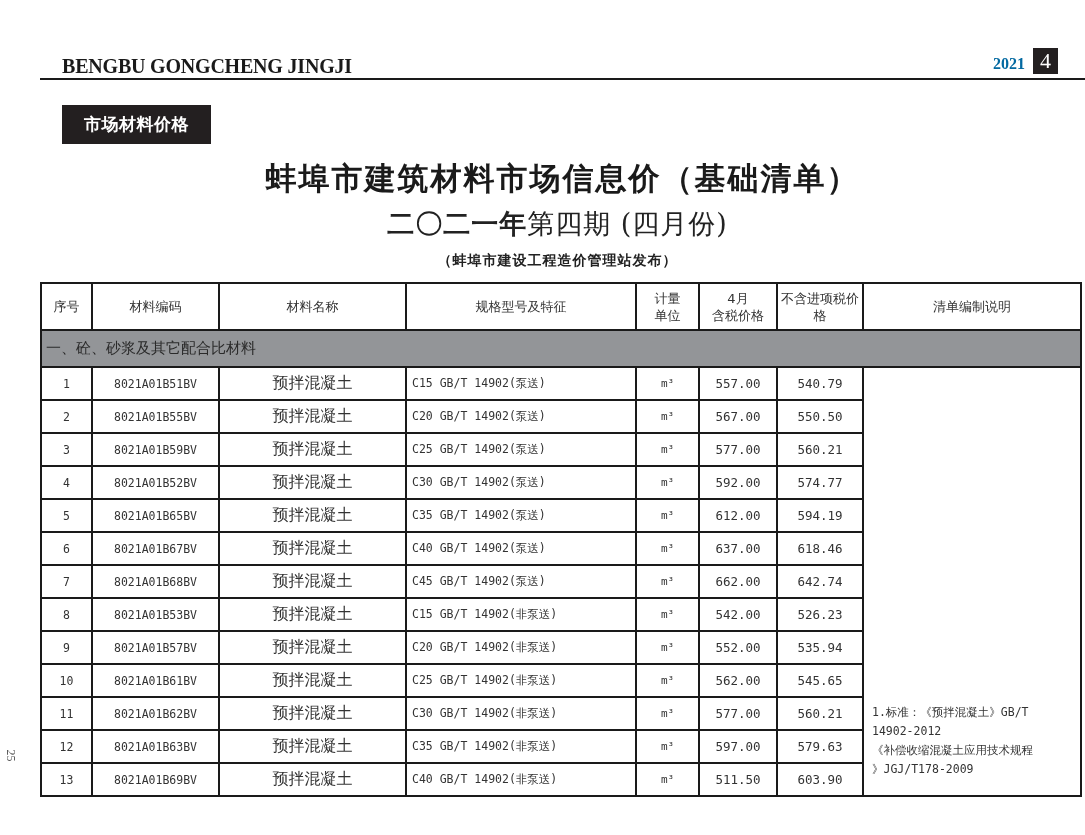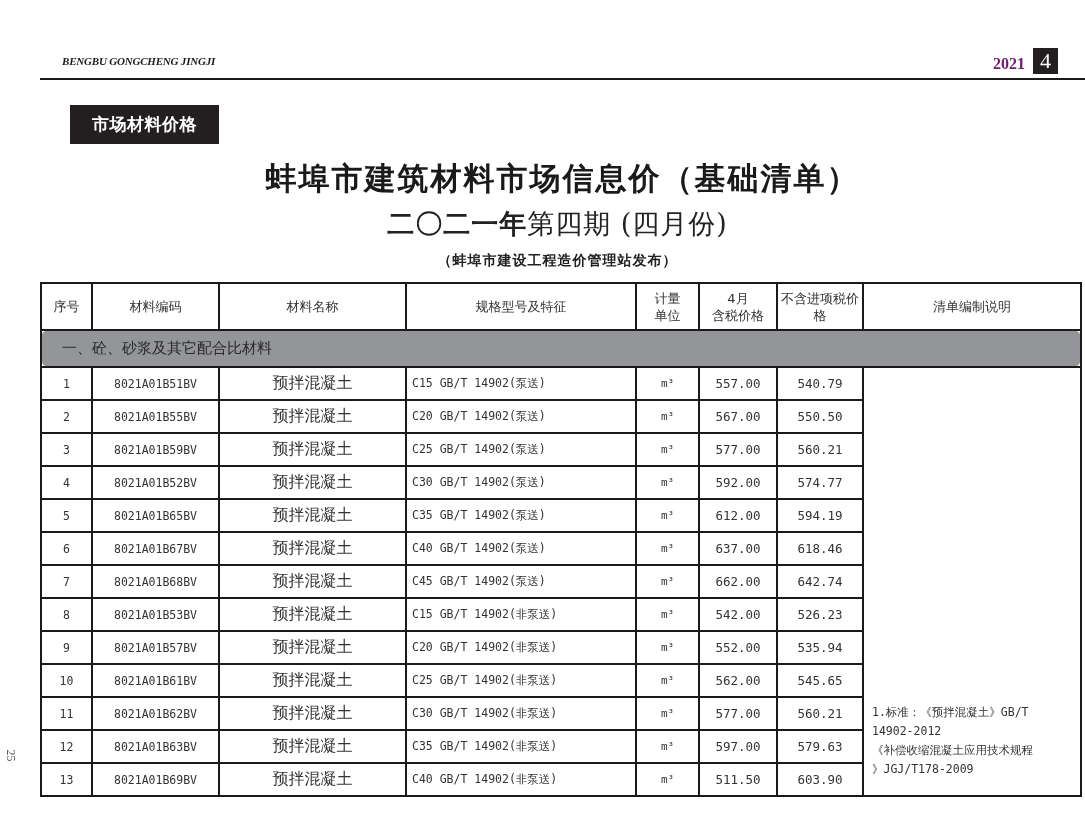--- a/index.html
+++ b/index.html
@@ -1,43 +1,43 @@
 <!DOCTYPE html>
 <html><head>
 <meta charset="utf-8">
 <style>
   html, body { margin: 0; padding: 0; background: #ffffff; }
   body { width: 1085px; height: 835px; position: relative; overflow: hidden;
          font-family: "DejaVu Serif", "Liberation Serif", serif; color: #222; }
   .running-head { position: absolute; left: 62px; top: 55px; font-family: "Liberation Serif", serif;
-                  font-style: italic; font-weight: bold; font-size: 11px; color: #1a1a1a; letter-spacing: -0.2px; }
+                  font-weight: bold; font-size: 20px; color: #1a1a1a; letter-spacing: -0.2px; }
   .head-rule { position: absolute; left: 40px; top: 78px; width: 1045px; height: 2px; background: #1a1a1a; }
   .year { position: absolute; left: 993px; top: 55px; font-family: "Liberation Serif", serif; font-weight: bold;
-          font-size: 16px; color: #701a75; }
+          font-size: 16px; color: #0369a1; }
   .issue-box { position: absolute; left: 1033px; top: 48px; width: 25px; height: 26px; background: #231f20;
                color: #fff; font-family: "Liberation Serif", serif; font-size: 22px; line-height: 26px; text-align: center; }
   .section-tag { position: absolute; left: 62px; top: 105px; width: 149px; height: 39px; background: #231f20;
                  color: #fff; font-family: "DejaVu Sans", sans-serif; font-weight: bold; font-size: 17px;
-                 line-height: 39px; text-align: center; letter-spacing: 0.5px; margin-left: 8px; }
+                 line-height: 39px; text-align: center; letter-spacing: 0.5px; }
   .main-title { position: absolute; left: 0; width: 1125px; top: 158px; text-align: center;
                 font-family: "DejaVu Serif", serif; font-weight: bold; font-size: 31px; color: #1a1a1a; letter-spacing: 2px; }
   .sub-title { position: absolute; left: 0; width: 1115px; top: 206px; text-align: center;
                font-family: "DejaVu Serif", serif; font-size: 27px; color: #222; letter-spacing: 1px; }
   .sub-title .bold { font-weight: bold; margin-top: 16px; }
   .publisher { position: absolute; left: 0; width: 1115px; top: 252px; text-align: center;
                font-family: "DejaVu Sans", sans-serif; font-weight: bold; font-size: 14px; color: #222; letter-spacing: 1px; }
   .page-num { position: absolute; left: 4px; top: 748px; font-size: 12px; color: #555; transform: rotate(90deg);
               font-family: "Liberation Serif", serif; }
 
   table.prices { position: absolute; left: 40px; top: 282px; width: 1040px; border-collapse: collapse;
                  table-layout: fixed; font-family: "DejaVu Sans Mono", "Liberation Mono", monospace; }
   table.prices td, table.prices th { border: 2px solid #1a1a1a; padding: 0; font-weight: normal; color: #333; }
   table.prices th { height: 45px; font-family: "DejaVu Sans", sans-serif; font-size: 13px; line-height: 17px; text-align: center; }
   tr.section td { background: #939598; height: 35px; font-family: "DejaVu Serif", serif; font-size: 15px;
-                  text-align: left; padding-left: 20px; color: #2a2a2a; border-radius: 8px; }
+                  text-align: left; padding-left: 4px; color: #2a2a2a; }
   tr.data td { height: 31px; font-size: 11.5px; text-align: center; }
   tr.data td.name { font-family: Liberation Mono, monospace; font-size: 16px; }
   tr.data td.spec { text-align: left; padding-left: 5px; }
   tr.data td.num { font-size: 12.5px; border-radius: 15px; }
   tr.data td.unit { font-size: 11px; }
   td.notes { vertical-align: bottom; text-align: left !important; font-size: 11.5px; line-height: 19px;
              padding: 0 4px 16px 8px !important; font-family: "DejaVu Sans Mono", monospace; white-space: pre-wrap; }
 </style>
 </head>
 <body>

